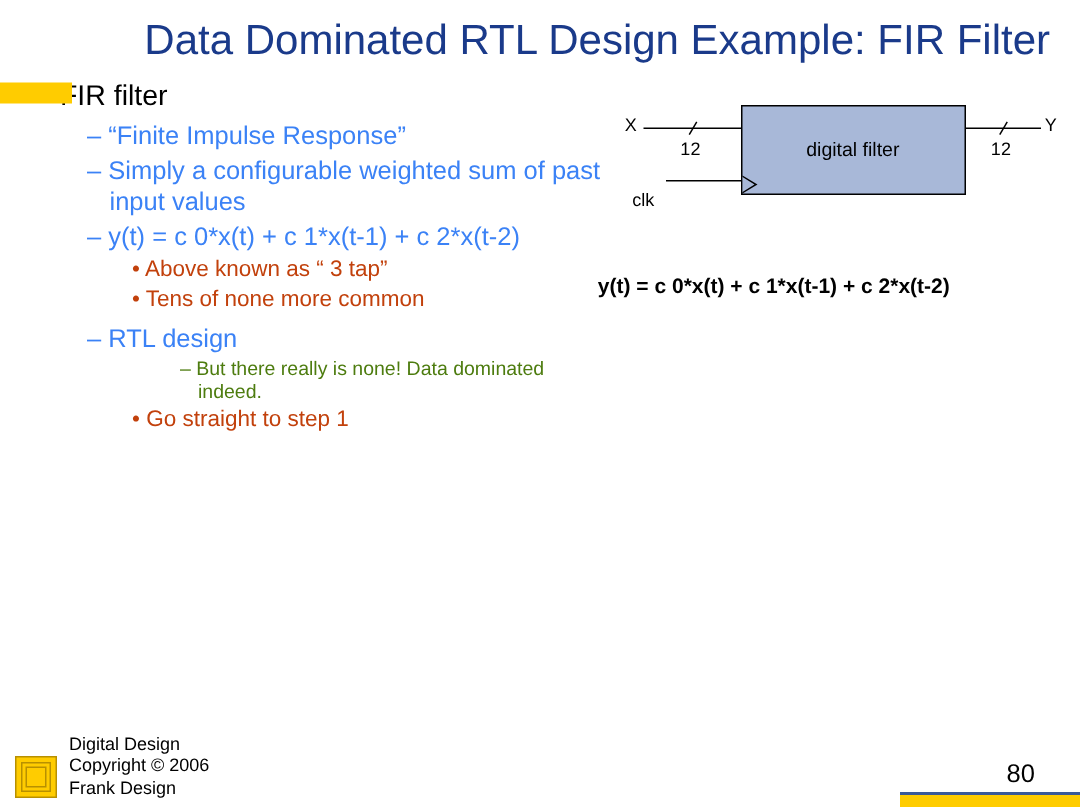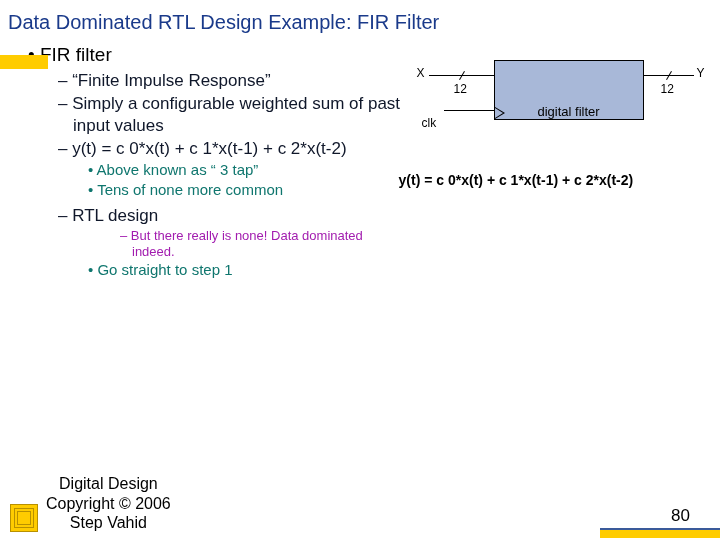--- a/index.html
+++ b/index.html
@@ -5,25 +5,25 @@
   * { margin: 0; padding: 0; box-sizing: border-box; }
   body {
     width: 720px;
     height: 540px;
     font-family: Arial, sans-serif;
     background: white;
     position: relative;
     overflow: hidden;
   }
   .title {
-    text-align: left;
+    text-align: right;
     color: #1a3a8a;
-    font-size: 20px;
+    font-size: 28px;
     font-weight: normal;
-    padding: 10px 8px 8px;
+    padding: 10px 20px 8px;
     line-height: 1.2;
   }
   .title-accent {
     position: absolute;
     left: 0;
     top: 55px;
     width: 48px;
     height: 14px;
     background: #ffcc00;
   }
@@ -40,39 +40,39 @@
     position: relative;
   }
   .b1 {
     font-size: 19px;
     color: #000;
     margin: 2px 0 4px 8px;
   }
   .b1::before { content: "•  "; }
   .b2 {
     font-size: 17px;
-    color: #0f172a;
+    color: #3b82f6;
     margin: 2px 0 2px 38px;
     line-height: 1.25;
     text-indent: -15px;
     padding-left: 15px;
   }
   .b2::before { content: "–  "; }
   .b3 {
     font-size: 15px;
-    color: #0f766e;
+    color: #c2410c;
     margin: 2px 0 2px 68px;
     line-height: 1.2;
     text-indent: -12px;
     padding-left: 12px;
   }
   .b3::before { content: "•  "; }
   .b4 {
     font-size: 13px;
-    color: #a21caf;
+    color: #4d7c0f;
     margin: 2px 0 2px 100px;
     line-height: 1.2;
     text-indent: -12px;
     padding-left: 12px;
   }
   .b4::before { content: "–  "; }
   .rtl-design { margin-top: 6px; }
   .diagram {
     position: relative;
     height: 90px;
@@ -80,21 +80,21 @@
   }
   .filter-box {
     position: absolute;
     left: 75px;
     top: 0;
     width: 150px;
     height: 60px;
     border: 1px solid #000;
     background: #a8b8d8;
     display: flex;
-    align-items: flex-end;
+    align-items: center;
     justify-content: center;
     font-size: 13px;
   }
   .clk-tri {
     position: absolute;
     left: 0;
     bottom: 0;
     width: 0;
     height: 0;
     border-left: 10px solid #000;
@@ -169,23 +169,22 @@
     margin-right: 8px;
   }
   .logo::before, .logo::after {
     content: "";
     position: absolute;
     border: 1px solid #b89000;
   }
   .logo::before { inset: 3px; }
   .logo::after { inset: 6px; }
   .copyright {
-    font-size: 16px;
-    line-height: 1.2;
-    text-align: center;
+    font-size: 12px;
+    line-height: 1.2;
   }
   .page-num {
     margin-left: auto;
     font-size: 17px;
     margin-right: 20px;
     margin-bottom: 6px;
   }
   .footer-bar {
     position: absolute;
     right: 0;
@@ -234,17 +233,17 @@
     </div>
     <div class="equation">y(t) = c 0*x(t) + c 1*x(t-1) + c 2*x(t-2)</div>
   </div>
 </div>
 
 <div class="footer">
   <div class="logo"></div>
   <div class="copyright">
     <div>Digital Design</div>
     <div>Copyright © 2006</div>
-    <div>Step Vahid</div>
+    <div>Frank Design</div>
   </div>
   <div class="page-num">80</div>
 </div>
 <div class="footer-bar"></div>
 
 </body></html>

